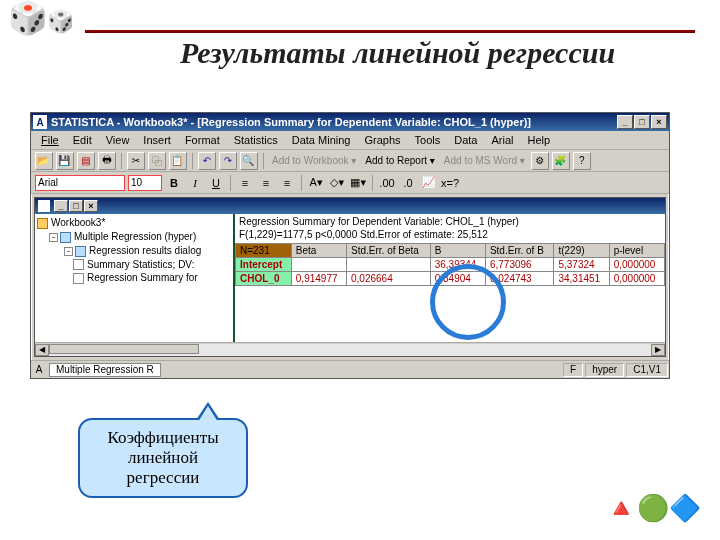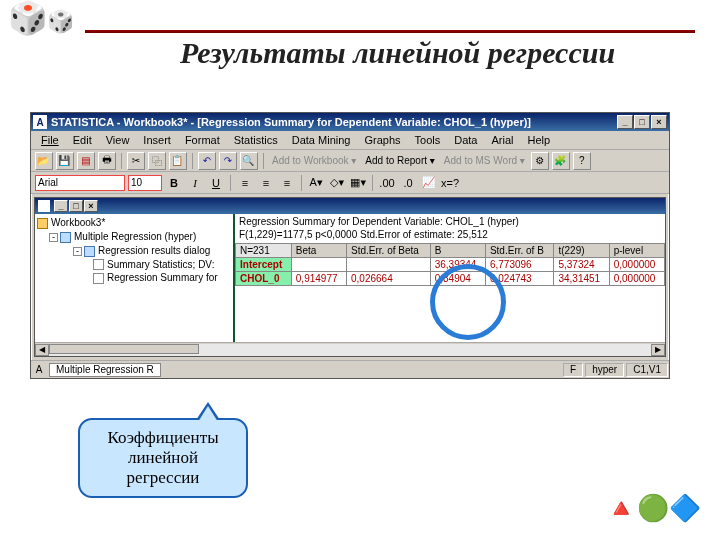--- a/index.html
+++ b/index.html
@@ -144,22 +144,22 @@
     width: 200px;
     border-right: 2px solid #14532d;
     padding: 2px;
     font-size: 10px;
     overflow: hidden;
   }
   .tree-item { white-space: nowrap; padding: 1px 0; }
   .tree-item .exp { display:inline-block;width:9px;height:9px;border:1px solid #888;text-align:center;line-height:7px;font-size:9px;margin-right:2px;background:#fff; }
   .tree .l1{margin-left:0}
   .tree .l2{margin-left:12px}
-  .tree .l3{margin-left:36px}
-  .tree .l4{margin-left:56px}
+  .tree .l3{margin-left:27px}
+  .tree .l4{margin-left:36px}
   .tree .ticon{display:inline-block;width:11px;height:11px;background:#fc6;border:1px solid #a70;margin-right:3px;vertical-align:middle;}
   .tree .ticon.br{background:#bdf;border-color:#47a;}
   .tree .ticon.doc{background:#fff;border-color:#888;}
 
   .results {
     flex: 1;
     font-size: 10px;
     overflow: hidden;
   }
   .results-summary {
@@ -173,21 +173,21 @@
     font-size: 10px;
     width: 100%;
   }
   table.reg th, table.reg td {
     border: 1px solid #888;
     padding: 1px 4px;
     text-align: left;
     white-space: nowrap;
   }
   table.reg th { background: #d4d0c8; font-weight: normal; }
-  table.reg th.corner { background:#e5e5e5; text-align:left; }
+  table.reg th.corner { background:#a16207; text-align:left; }
   table.reg td.rowh { background:#86efac; text-align:left; color:#a00; font-weight:bold; }
   table.reg td.val { color:#a00; }
   .scrollbar-h {
     height: 14px; background:#d4d0c8; border-top:1px solid #aaa;
     display:flex;align-items:center;
   }
   .scrollbar-h .arrow{width:14px;height:12px;border:1px solid #888;background:#d4d0c8;display:flex;align-items:center;justify-content:center;font-size:8px;}
   .scrollbar-h .track{flex:1;height:12px;background:#e8e8e8;position:relative;}
   .scrollbar-h .thumb{position:absolute;left:0;width:150px;height:10px;top:0;background:#d4d0c8;border:1px solid #888;}
 

